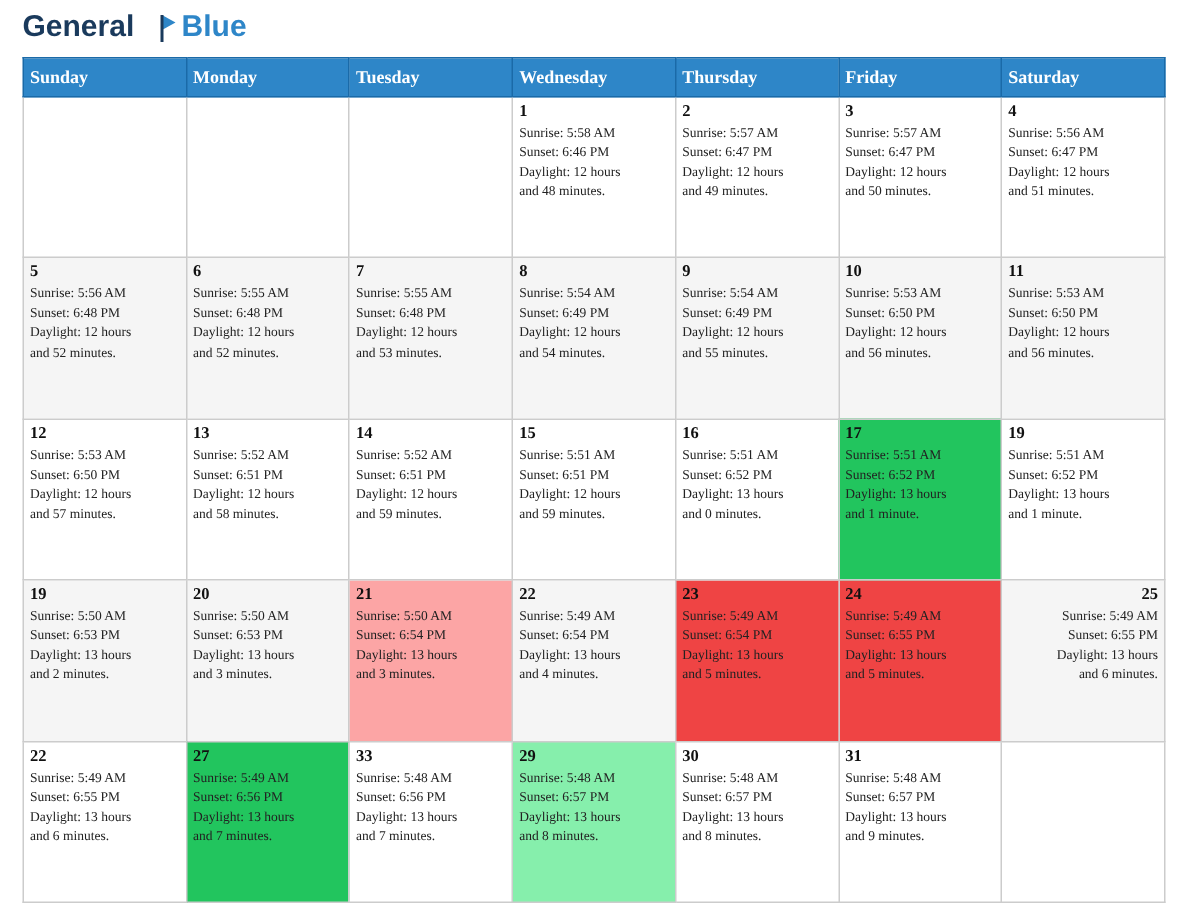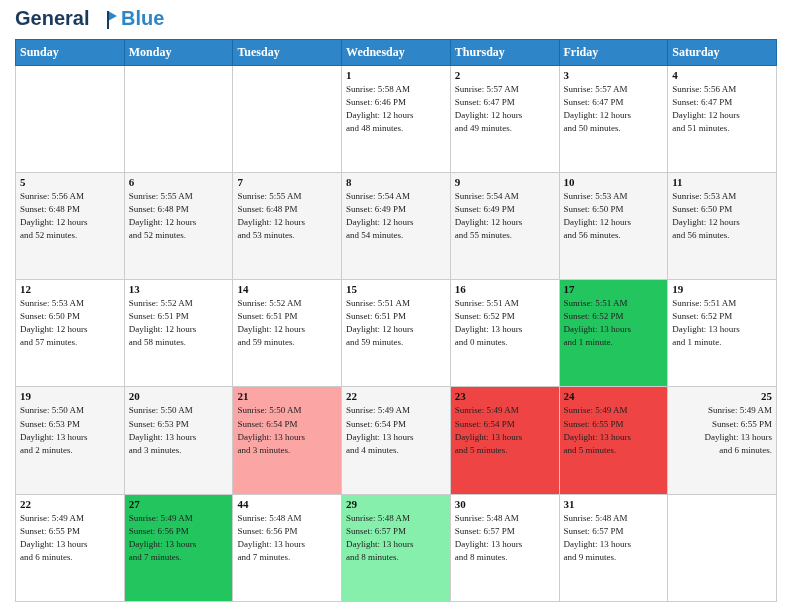--- a/index.html
+++ b/index.html
@@ -316,21 +316,21 @@
 and 6 minutes.</div>
           </td>
           <td style="background: #22c55e;">
             <div class="day-num">27</div>
             <div class="day-info" style="white-space: pre-line;">Sunrise: 5:49 AM
 Sunset: 6:56 PM
 Daylight: 13 hours
 and 7 minutes.</div>
           </td>
           <td style="background: rgb(255, 255, 255);">
-            <div class="day-num">44</div>
+            <div class="day-num">33</div>
             <div class="day-info" style="white-space: pre-line;">Sunrise: 5:48 AM
 Sunset: 6:56 PM
 Daylight: 13 hours
 and 7 minutes.</div>
           </td>
           <td style="background: #86efac;">
             <div class="day-num">29</div>
             <div class="day-info" style="white-space: pre-line;">Sunrise: 5:48 AM
 Sunset: 6:57 PM
 Daylight: 13 hours

